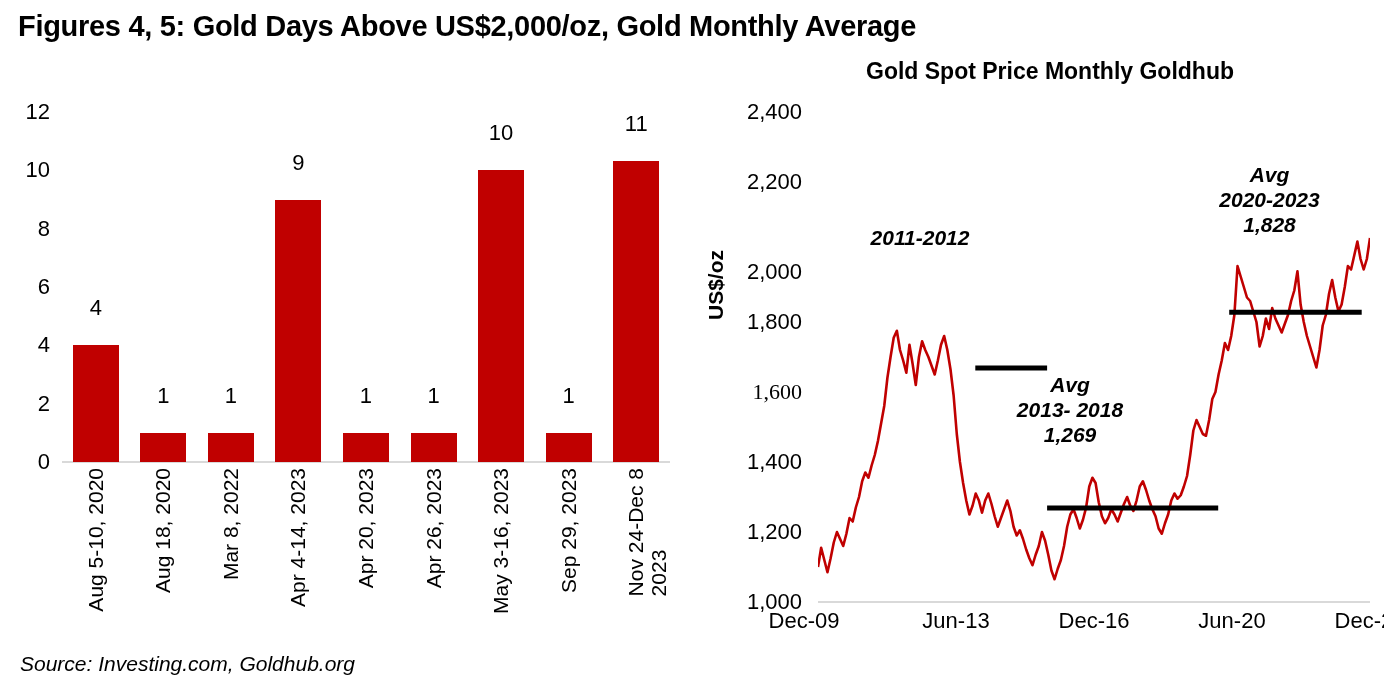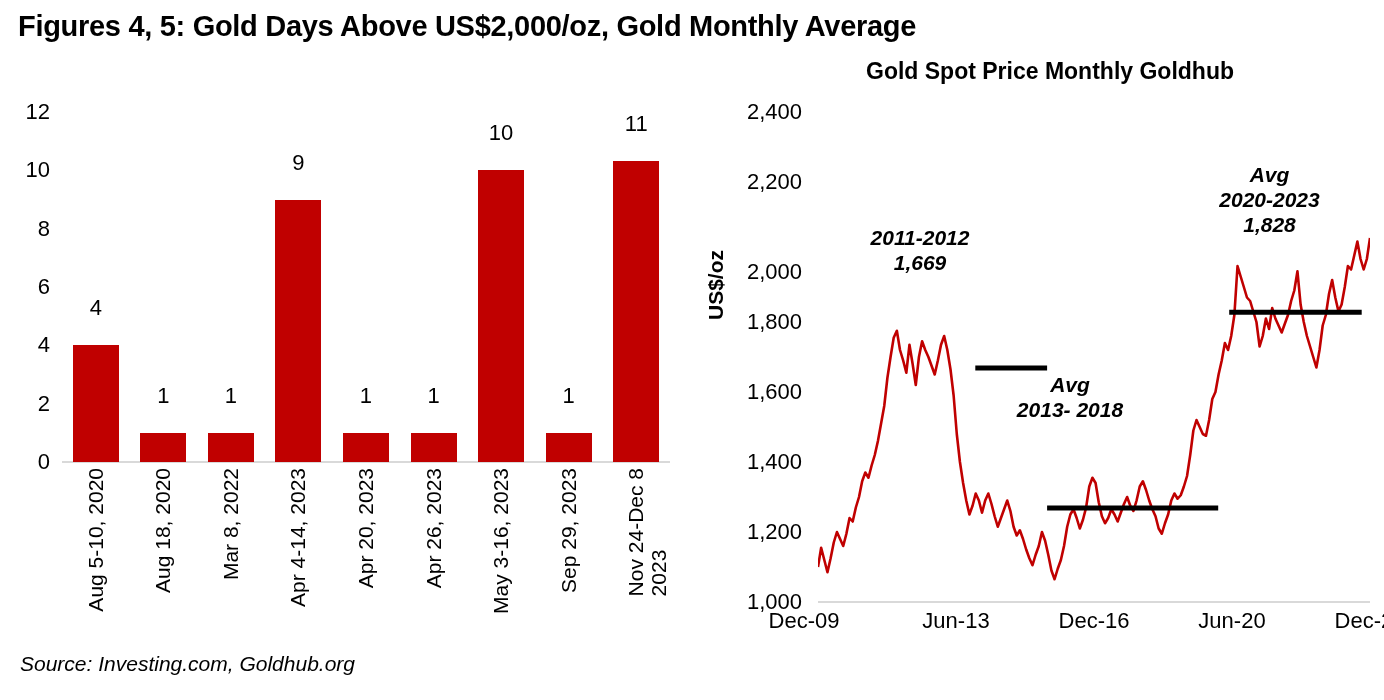--- a/index.html
+++ b/index.html
@@ -166,21 +166,21 @@
   </div>
 
   <div class="panel-title" id="line-panel-title">Gold Spot Price Monthly Goldhub</div>
 
   <div id="line-chart">
     <div id="lc-axis-label">US$/oz</div>
     <div id="lc-yticks">
         <div class="lc-ytick" style="top: 491px;">1,000</div>
         <div class="lc-ytick" style="top: 421px;">1,200</div>
         <div class="lc-ytick" style="top: 351px;">1,400</div>
-        <div class="lc-ytick" style="top: 281px;">1,600</div>
+        <div class="lc-ytick" style="top: 281px; font-family: Liberation Serif, serif;">1,600</div>
         <div class="lc-ytick" style="top: 211px;">1,800</div>
         <div class="lc-ytick" style="top: 141px; margin-top: 20px;">2,000</div>
         <div class="lc-ytick" style="top: 71px;">2,200</div>
         <div class="lc-ytick" style="top: 1px;">2,400</div>
       </div>
     <div class="lc-baseline"></div>
     <div id="lc-plot">
         <svg width="552" height="502" style="position: absolute; left: 0px; top: -12px;">
           <polyline points="0.00,467.00 3.15,447.75 6.31,460.00 9.46,472.25 12.62,458.25 15.77,442.50 18.93,432.00 22.08,439.00 25.23,446.00 28.39,433.75 31.54,418.00 34.70,421.50 37.85,407.50 41.01,397.00 44.16,381.25 47.31,372.50 50.47,377.75 53.62,365.50 56.78,355.00 59.93,341.00 63.09,323.50 66.24,306.00 69.39,278.00 72.55,257.00 75.70,237.75 78.86,230.75 82.01,250.00 85.17,260.50 88.32,272.75 91.47,244.75 94.63,264.00 97.78,285.00 100.94,257.00 104.09,241.25 107.25,250.00 110.40,257.00 113.55,265.75 116.71,274.50 119.86,260.50 123.02,244.75 126.17,236.00 129.33,250.00 132.48,269.25 135.63,295.50 138.79,334.00 141.94,362.00 145.10,383.00 148.25,400.50 151.41,414.50 154.56,405.75 157.71,393.50 160.87,400.50 164.02,412.75 167.18,400.50 170.33,393.50 173.49,404.00 176.64,416.25 179.79,426.75 182.95,418.00 186.10,409.25 189.26,400.50 192.41,411.00 195.57,426.75 198.72,435.50 201.87,430.25 205.03,439.00 208.18,449.50 211.34,458.25 214.49,465.25 217.65,454.75 220.80,446.00 223.95,432.00 227.11,440.75 230.26,454.75 233.42,470.50 236.57,479.25 239.73,468.75 242.88,460.00 246.03,446.00 249.19,426.75 252.34,414.50 255.50,409.25 258.65,418.00 261.81,428.50 264.96,419.75 268.11,407.50 271.27,386.50 274.42,377.75 277.58,383.00 280.73,402.25 283.89,416.25 287.04,423.25 290.19,418.00 293.35,409.25 296.50,414.50 299.66,421.50 302.81,412.75 305.97,404.00 309.12,397.00 312.27,405.75 315.43,411.00 318.58,400.50 321.74,386.50 324.89,381.25 328.05,390.00 331.20,400.50 334.35,409.25 337.51,416.25 340.66,428.50 343.82,433.75 346.97,423.25 350.13,414.50 353.28,400.50 356.43,393.50 359.59,398.75 362.74,395.25 365.90,386.50 369.05,376.00 372.21,355.00 375.36,330.50 378.51,320.00 381.67,327.00 384.82,334.00 387.98,335.75 391.13,320.00 394.29,299.00 397.44,292.00 400.59,274.50 403.75,260.50 406.90,243.00 410.06,250.00 413.21,236.00 416.37,215.00 419.52,166.00 422.67,176.50 425.83,187.00 428.98,197.50 432.14,201.00 435.29,211.50 438.45,222.00 441.60,246.50 444.75,236.00 447.91,218.50 451.06,229.00 454.22,208.00 457.37,218.50 460.53,225.50 463.68,232.50 466.83,223.75 469.99,215.00 473.14,201.00 476.30,190.50 479.45,171.25 482.61,204.50 485.76,222.00 488.91,236.00 492.07,246.50 495.22,257.00 498.38,267.50 501.53,250.00 504.69,225.50 507.84,215.00 510.99,194.00 514.15,180.00 517.30,197.50 520.46,211.50 523.61,204.50 526.77,187.00 529.92,166.00 533.07,169.50 536.23,155.50 539.38,141.50 542.54,159.00 545.69,169.50 548.85,159.00 552.00,138.00" fill="none" stroke="#C00000" stroke-width="2.6" stroke-linejoin="round"></polyline>
           <line x1="157.3" x2="229.1" y1="267.9" y2="267.9" stroke="#000000" stroke-width="5"></line>
@@ -189,20 +189,20 @@
         </svg>
       </div>
     <div id="lc-xticks">
         <div class="lc-xtick" style="left: 104px;">Dec-09</div>
         <div class="lc-xtick" style="left: 256px;">Jun-13</div>
         <div class="lc-xtick" style="left: 394px;">Dec-16</div>
         <div class="lc-xtick" style="left: 532px;">Jun-20</div>
         <div class="lc-xtick" style="left: 670px;">Dec-23</div>
       </div>
     <div id="lc-annots">
-        <div class="lc-annot" style="left: 120px; top: 125px; width: 200px;"><div>2011-2012</div><div>1,669</div></div>
-        <div class="lc-annot" style="left: 275px; top: 272px; width: 190px;"><div>Avg</div><div>2013- 2018</div></div>
+        <div class="lc-annot" style="left: 120px; top: 125px; width: 200px;"><div>2011-2012</div></div>
+        <div class="lc-annot" style="left: 275px; top: 272px; width: 190px;"><div>Avg</div><div>2013- 2018</div><div>1,269</div></div>
         <div class="lc-annot" style="left: 472px; top: 62px; width: 195px;"><div>Avg</div><div>2020-2023</div><div>1,828</div></div>
       </div>
   </div>
 
   <div class="source-note">Source: Investing.com, Goldhub.org</div>
 </div>
 
 </body></html>

